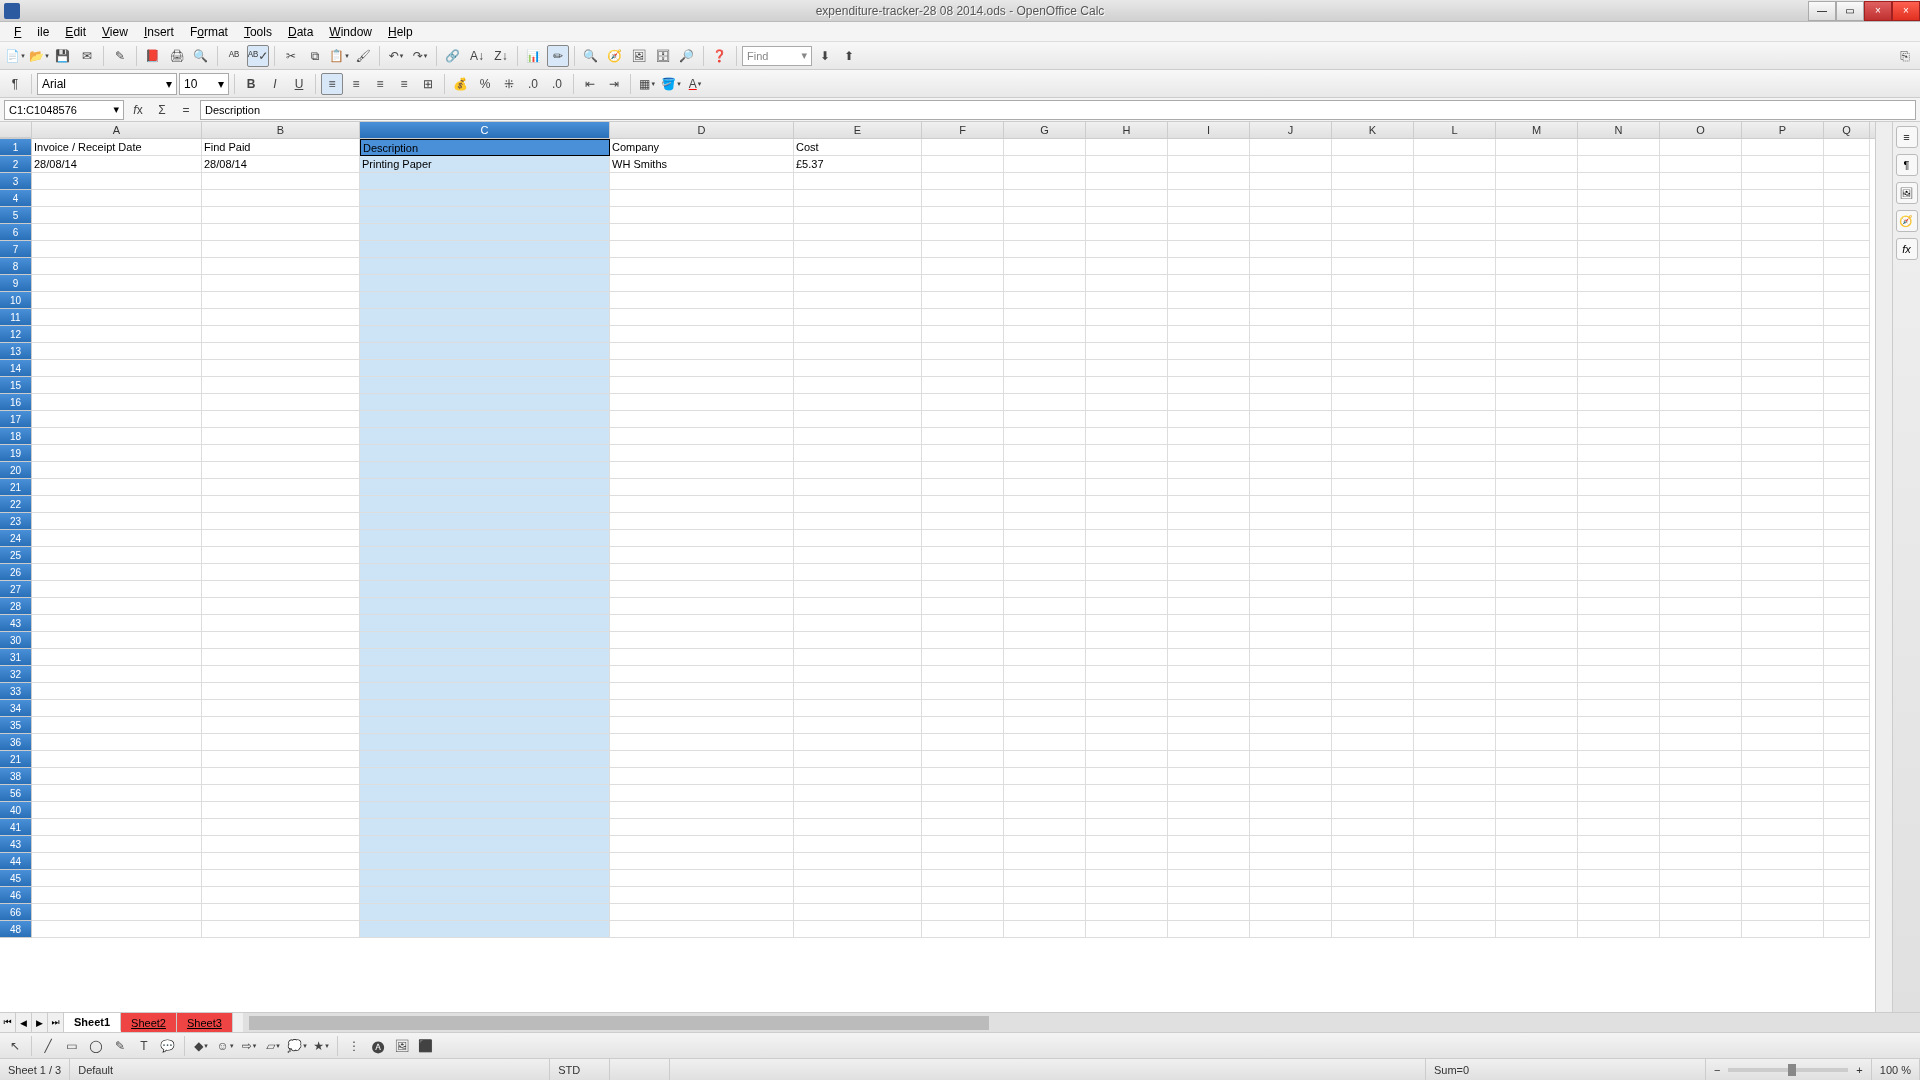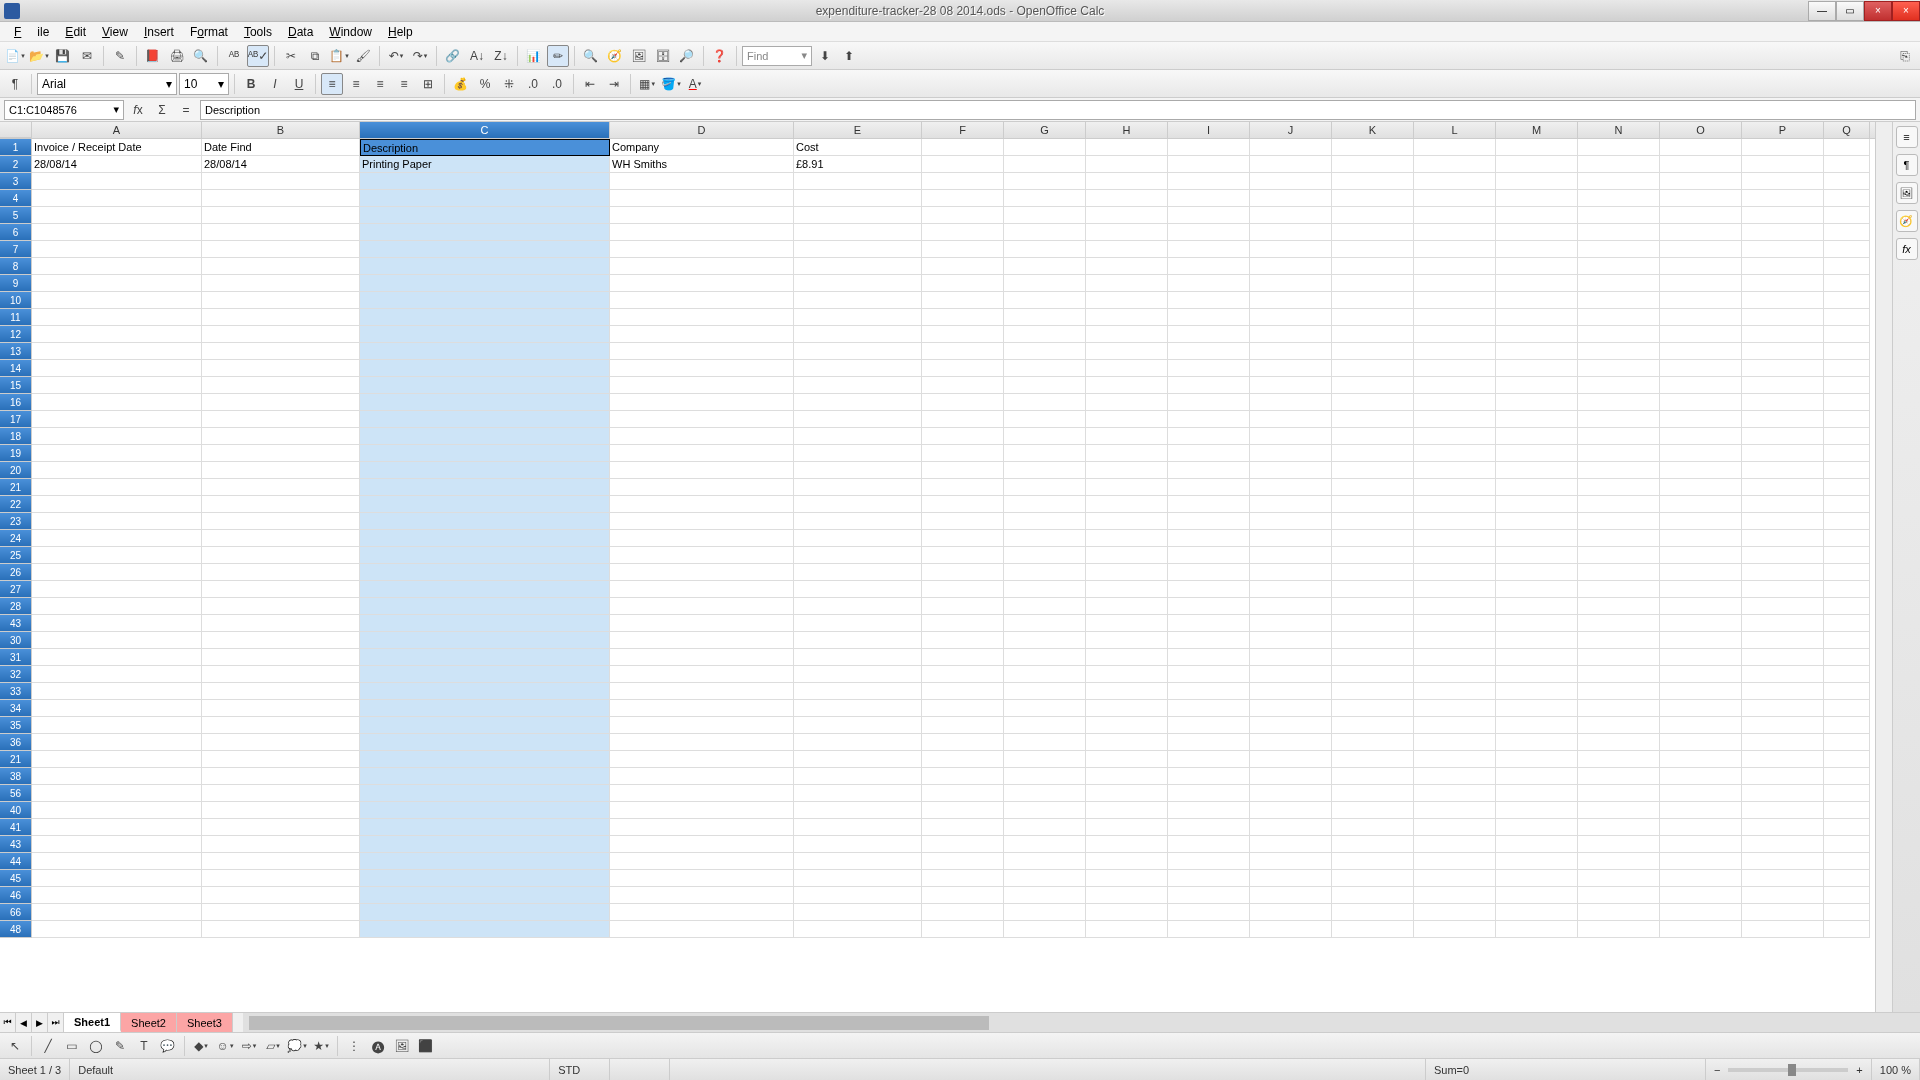--- a/index.html
+++ b/index.html
@@ -60,21 +60,21 @@
 
 .sidepanel { width: 28px; background: linear-gradient(#f0f0f0,#e0e0e0); border-left: 1px solid #ccc; display: flex; flex-direction: column; align-items: center; padding-top: 4px; gap: 6px; }
 .sidebtn { width: 22px; height: 22px; border: 1px solid #bbb; border-radius: 3px; background: #f8f8f8; display: flex; align-items: center; justify-content: center; font-size: 11px; }
 
 
 .tabsrow { height: 20px; background: #f0f0f0; border-top: 1px solid #ccc; display: flex; align-items: stretch; }
 .tabnavs { display: flex; }
 .tabnav { width: 16px; display: flex; align-items: center; justify-content: center; border-right: 1px solid #ccc; font-size: 9px; }
 .sheettab { padding: 0 10px; border-right: 1px solid #ccc; display: flex; align-items: center; font-size: 11px; background: #fff; }
 .sheettab.active { background: #fff; font-weight: bold; border-bottom: 2px solid #fff; }
-.sheettab.inactive { background: #fca5a5; }
+.sheettab.inactive { background: #ef4444; text-decoration: underline; }
 .hscroll { flex: 1; background: #e0e0e0; margin-left: 10px; display: flex; align-items: center; }
 .hscroll .thumb { width: 740px; height: 14px; background: #bbb; margin-left: 6px; }
 
 
 .drawbar { height: 26px; background: linear-gradient(#f4f4f4,#e4e4e4); border-top: 1px solid #ccc; display: flex; align-items: center; padding: 0 4px; gap: 2px; }
 
 
 .statusbar { height: 22px; background: linear-gradient(#f0f0f0,#e0e0e0); border-top: 1px solid #ccc; display: flex; align-items: center; font-size: 11px; color: #333; }
 .statusbar .seg { padding: 0 8px; border-right: 1px solid #ccc; height: 100%; display: flex; align-items: center; }
 .statusbar .spacer { flex: 1; }
@@ -232,21 +232,21 @@
         <div class="colhdr" style="width: 82px;">M</div>
         <div class="colhdr" style="width: 82px;">N</div>
         <div class="colhdr" style="width: 82px;">O</div>
         <div class="colhdr" style="width: 82px;">P</div>
         <div class="colhdr" style="width: 46px;">Q</div>
       </div>
     <div class="gridbody" id="gridbody">
         <div class="row first">
           <div class="rowhdr sel">1</div>
           <div class="cell" style="width: 170px;">Invoice / Receipt Date</div>
-          <div class="cell" style="width: 158px;">Date Find</div>
+          <div class="cell" style="width: 158px;">Find Paid</div>
           <div class="cell sel" style="width: 250px; background: rgb(74, 144, 217); border: 1px solid rgb(0, 0, 0);">Description</div>
           <div class="cell" style="width: 184px;">Company</div>
           <div class="cell" style="width: 128px;">Cost</div>
           <div class="cell" style="width: 82px;"></div>
           <div class="cell" style="width: 82px;"></div>
           <div class="cell" style="width: 82px;"></div>
           <div class="cell" style="width: 82px;"></div>
           <div class="cell" style="width: 82px;"></div>
           <div class="cell" style="width: 82px;"></div>
           <div class="cell" style="width: 82px;"></div>
@@ -255,21 +255,21 @@
           <div class="cell" style="width: 82px;"></div>
           <div class="cell" style="width: 82px;"></div>
           <div class="cell" style="width: 46px;"></div>
         </div>
         <div class="row">
           <div class="rowhdr sel">2</div>
           <div class="cell" style="width: 170px;">28/08/14</div>
           <div class="cell" style="width: 158px;">28/08/14</div>
           <div class="cell sel" style="width: 250px;">Printing Paper</div>
           <div class="cell" style="width: 184px;">WH Smiths</div>
-          <div class="cell" style="width: 128px;">£8.91</div>
+          <div class="cell" style="width: 128px;">£5.37</div>
           <div class="cell" style="width: 82px;"></div>
           <div class="cell" style="width: 82px;"></div>
           <div class="cell" style="width: 82px;"></div>
           <div class="cell" style="width: 82px;"></div>
           <div class="cell" style="width: 82px;"></div>
           <div class="cell" style="width: 82px;"></div>
           <div class="cell" style="width: 82px;"></div>
           <div class="cell" style="width: 82px;"></div>
           <div class="cell" style="width: 82px;"></div>
           <div class="cell" style="width: 82px;"></div>

